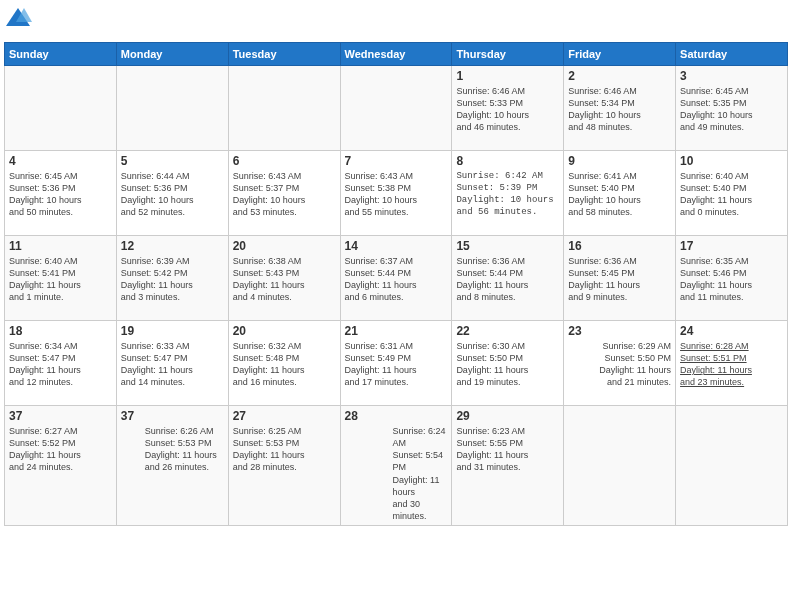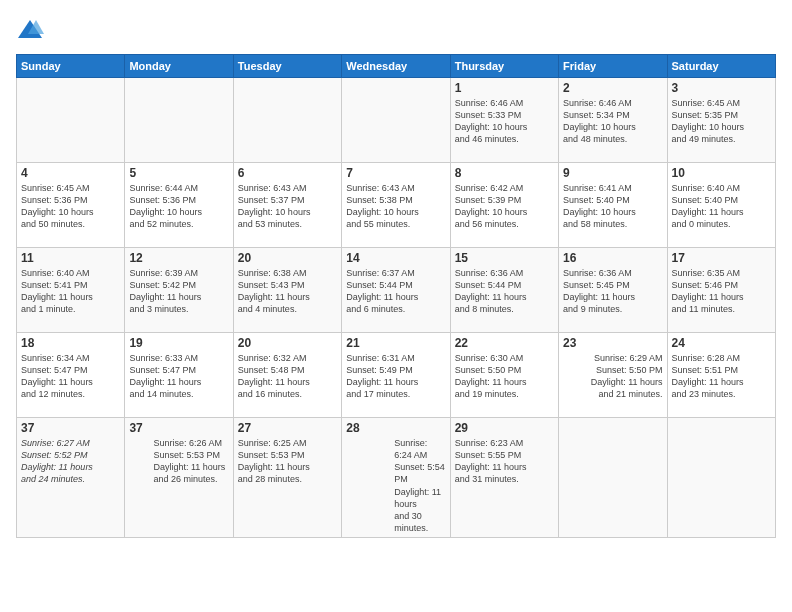--- a/index.html
+++ b/index.html
@@ -6,21 +6,21 @@
     body {
       font-family: Arial, sans-serif;
       background: #fff;
       width: 792px;
       height: 612px;
       overflow: hidden;
     }
     .page {
       width: 792px;
       height: 512px;
-      padding: 16px;
+      padding: 4px;
       display: flex;
       flex-direction: column;
     }
     .header {
       display: flex;
       justify-content: space-between;
       align-items: flex-start;
       margin-bottom: 10px;
     }
     .logo {
@@ -187,21 +187,21 @@
           </td>
           <td>
             <span class="day-number">7</span>
             <div class="day-info" style="white-space: pre-line;">Sunrise: 6:43 AM
 Sunset: 5:38 PM
 Daylight: 10 hours
 and 55 minutes.</div>
           </td>
           <td>
             <span class="day-number">8</span>
-            <div class="day-info" style="white-space: pre-line;">Sunrise: 6:42 AM
+            <div class="day-info" style="white-space: pre-line; font-family: Liberation Mono, monospace;">Sunrise: 6:42 AM
 Sunset: 5:39 PM
 Daylight: 10 hours
 and 56 minutes.</div>
           </td>
           <td>
             <span class="day-number">9</span>
             <div class="day-info" style="white-space: pre-line;">Sunrise: 6:41 AM
 Sunset: 5:40 PM
 Daylight: 10 hours
 and 58 minutes.</div>
@@ -303,30 +303,30 @@
           </td>
           <td>
             <span class="day-number">23</span>
             <div class="day-info" style="white-space: pre-line; text-align: right;">Sunrise: 6:29 AM
 Sunset: 5:50 PM
 Daylight: 11 hours
 and 21 minutes.</div>
           </td>
           <td>
             <span class="day-number">24</span>
-            <div class="day-info" style="white-space: pre-line;">Sunrise: 6:28 AM
+            <div class="day-info" style="white-space: pre-line; text-decoration: underline;">Sunrise: 6:28 AM
 Sunset: 5:51 PM
 Daylight: 11 hours
 and 23 minutes.</div>
           </td>
         </tr>
         <tr>
           <td>
             <span class="day-number">37</span>
-            <div class="day-info" style="white-space: pre-line; font-style: italic;">Sunrise: 6:27 AM
+            <div class="day-info" style="white-space: pre-line;">Sunrise: 6:27 AM
 Sunset: 5:52 PM
 Daylight: 11 hours
 and 24 minutes.</div>
           </td>
           <td>
             <span class="day-number">37</span>
             <div class="day-info" style="white-space: pre-line; margin-left: 24px;">Sunrise: 6:26 AM
 Sunset: 5:53 PM
 Daylight: 11 hours
 and 26 minutes.</div>

